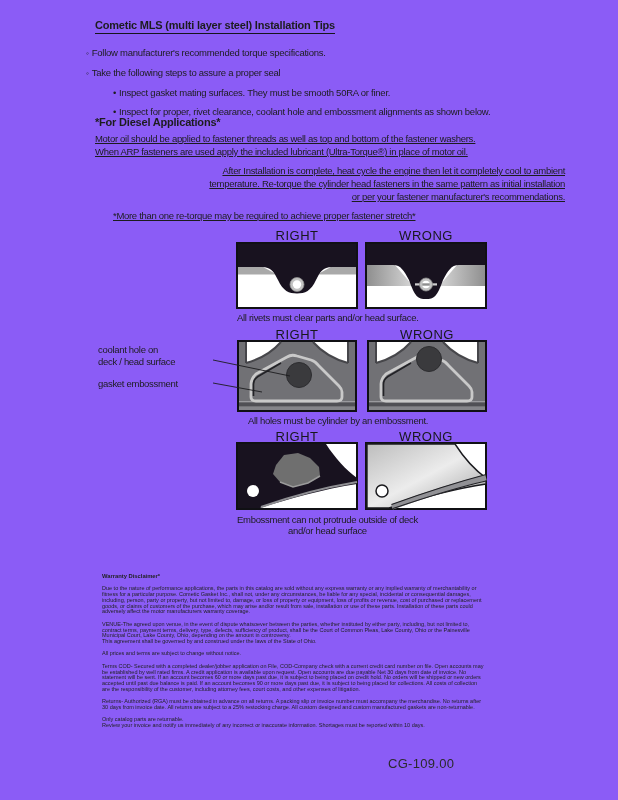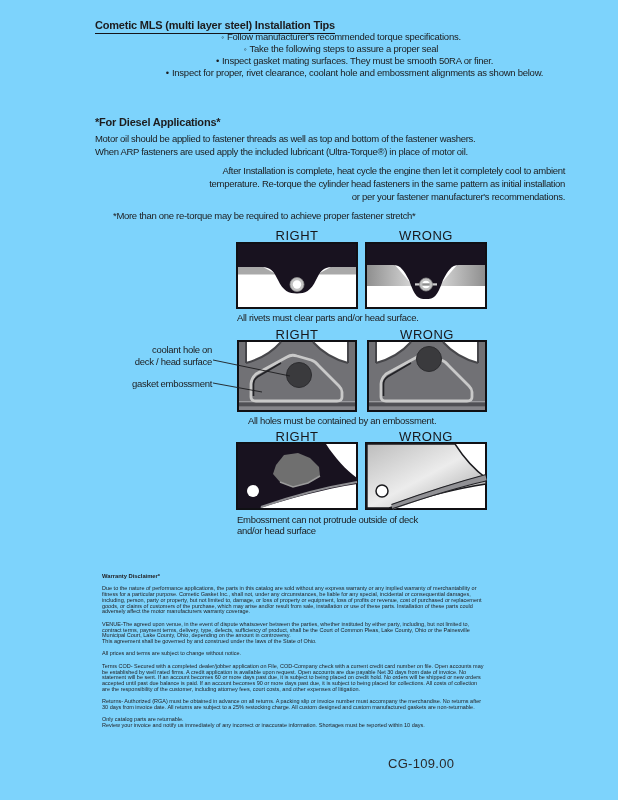--- a/index.html
+++ b/index.html
@@ -1,39 +1,39 @@
 <!DOCTYPE html>
 <html><head>
 <meta charset="utf-8">
 <style>
   html,body{margin:0;padding:0;background:#e8e8e8;}
   .page{
-    position:relative;width:618px;height:800px;background:#7dd3fc;
+    position:relative;width:618px;height:800px;background:#8b5cf6;
     font-family:"Liberation Sans","DejaVu Sans",sans-serif;color:#1c1c1e;
     overflow:hidden;margin:0 auto;
   }
   .abs{position:absolute;}
   .title{
     left:95px;top:19px;font-size:11px;font-weight:bold;letter-spacing:-0.2px;
     padding-bottom:2px;border-bottom:1.6px solid #15151a;white-space:nowrap;
   }
-  .bullets{left:86px;top:31px;width:510px;font-size:9.5px;letter-spacing:-0.25px;line-height:12px;text-align:center;}
+  .bullets{left:86px;top:43px;width:510px;font-size:9.5px;letter-spacing:-0.25px;line-height:19px;}
   .bullet-line{white-space:nowrap;}
   .bullet-line.sub{padding-left:27px;}
   .bullet-marker{display:inline-block;margin-right:3px;}
   .bullet-marker.open{font-size:8.5px;}
   .sec-heading{left:95px;top:116px;font-size:11px;font-weight:bold;letter-spacing:-0.2px;}
-  .body-par{font-size:9.5px;letter-spacing:-0.3px;line-height:13px;white-space:pre-line;width:470px;}
+  .body-par{font-size:9.5px;letter-spacing:-0.3px;line-height:13px;white-space:pre-line;width:470px;text-decoration:underline;}
   .p1{left:95px;top:132px;}
   .p2{left:95px;top:164px;text-align:right;}
   .note{left:113px;top:209px;}
   .fig-label{font-size:13px;letter-spacing:0.5px;text-align:center;width:122px;color:#17171b;}
   .fig-label.w120{width:120px;}
   .caption{font-size:9.5px;letter-spacing:-0.3px;line-height:11px;white-space:pre-line;}
-  .ann-label{font-size:9.5px;letter-spacing:-0.3px;line-height:11.5px;text-align:right;width:114px;white-space:pre-line;}
+  .ann-label{font-size:9.5px;letter-spacing:-0.3px;line-height:11.5px;text-align:left;width:114px;white-space:pre-line;}
   .legal{
     left:102px;top:574px;width:452px;font-size:5.5px;line-height:5.8px;letter-spacing:0px;color:#222226;
   }
   .legal-heading{font-weight:bold;font-size:5.8px;margin:0 0 6.5px 0;}
   .legal p{margin:0 0 6.5px 0;white-space:pre-line;}
   .page-code{left:388px;top:756px;font-size:13px;letter-spacing:0.3px;color:#2a2a2c;}
   svg{display:block;}
 </style>
 </head>
 <body>
@@ -126,21 +126,21 @@
     <path d="M14,57 L14,44 C14,40 16,37 19,34 L50,17 C53,15 57,15 60,16 L74,20 C77,21 80,23 82,26 L102,46 C104,48 105,50 105,52 V57 C105,59.5 103,61 100,61 H19 C16,61 14,59.5 14,57 Z" fill="none" stroke="#c9c9c9" stroke-width="2.8" stroke-linejoin="round"></path>
     <path d="M16.5,56 V44 C16.5,41 18,38.5 21,36.5 L44,23" fill="none" stroke="#222226" stroke-width="1.6"></path>
     <circle cx="62" cy="19" r="12.5" fill="#3a3a3d" stroke="#2c2c2f" stroke-width="1"></circle>
   </svg>
 
   <svg class="abs" style="left:130px;top:340px;" width="240" height="80" viewBox="0 0 240 80">
     <line x1="83" y1="20" x2="160" y2="36" stroke="#1c1c1e" stroke-width="0.9"></line>
     <line x1="83" y1="43" x2="132" y2="52" stroke="#1c1c1e" stroke-width="0.9"></line>
   </svg>
 
-  <div class="abs caption" style="left:248px;top:415px;">All holes must be contained by an embossment.</div>
+  <div class="abs caption" style="left:248px;top:415px;">All holes must be cylinder by an embossment.</div>
 
   <div class="abs fig-label" style="left:236px;top:429px;">RIGHT</div>
   <div class="abs fig-label" style="left:365px;top:429px;">WRONG</div>
 
   <svg class="abs" style="left:236px;top:442px;" width="122" height="68" viewBox="0 0 122 68">
     <rect x="1" y="1" width="120" height="66" fill="#ffffff" stroke="#101014" stroke-width="2"></rect>
     <path d="M2,2 L90,2 C99,16 110,28 121,36 L121,42 C88,47 52,57 24,66 L2,66 Z" fill="#18121f"></path>
     <path d="M121,40 C88,45.5 52,55.5 25,65" stroke="#8e8e92" stroke-width="2" fill="none"></path>
     <polygon points="40,23 48,13 62,11 74,16 83,25 84,34 72,41 57,45 44,40 37,32" fill="#6f6f6f"></polygon>
     <polyline points="84,34 72,41 57,45 44,40" fill="none" stroke="#9b9b9b" stroke-width="1.5"></polyline>
@@ -156,21 +156,21 @@
       </linearGradient>
     </defs>
     <rect x="1" y="1" width="120" height="66" fill="#ffffff" stroke="#101014" stroke-width="2"></rect>
     <path d="M2,2 L90,2 C99,16 110,28 121,36 L121,42 C88,47 52,57 24,66 L2,66 Z" fill="url(#gradSilver)" stroke="#1a1a1e" stroke-width="1.4"></path>
     <path d="M121,35.5 C91,43 57,54 27,65" stroke="#919195" stroke-width="5.5" fill="none"></path>
     <path d="M121,32.5 C91,40.5 57,51.5 26.5,62.5" stroke="#1f1f23" stroke-width="1.2" fill="none"></path>
     <path d="M121,39 C90,46 56,57 28,66.5" stroke="#1f1f23" stroke-width="1.2" fill="none"></path>
     <circle cx="17" cy="49" r="6" fill="#ffffff" stroke="#1a1a1e" stroke-width="1.5"></circle>
   </svg>
 
-  <div class="abs caption" style="left:237px;top:514px;">Embossment can not protrude outside of deck
+  <div class="abs caption" style="left:237px;top:514px;text-align:center;">Embossment can not protrude outside of deck
 and/or head surface</div>
 
   <div class="abs legal">
     <div class="legal-heading">Warranty Disclaimer*</div>
     <p>Due to the nature of performance applications, the parts in this catalog are sold without any express warranty or any implied warranty of merchantability or
 fitness for a particular purpose.  Cometic Gasket Inc., shall not, under any circumstances, be liable for any special, incidental or consequential damages,
 including, person, party or property, but not limited to, damage, or loss of property or equipment, loss of profits or revenue, cost of purchased or replacement
 goods, or claims of customers of the purchase, which may arise and/or result from sale, installation or use of these parts.  Installation of these parts could
 adversely affect the motor manufacturers warranty coverage.</p>
     <p>VENUE-The agreed upon venue, in the event of dispute whatsoever between the parties, whether instituted by either party, including, but not limited to,

